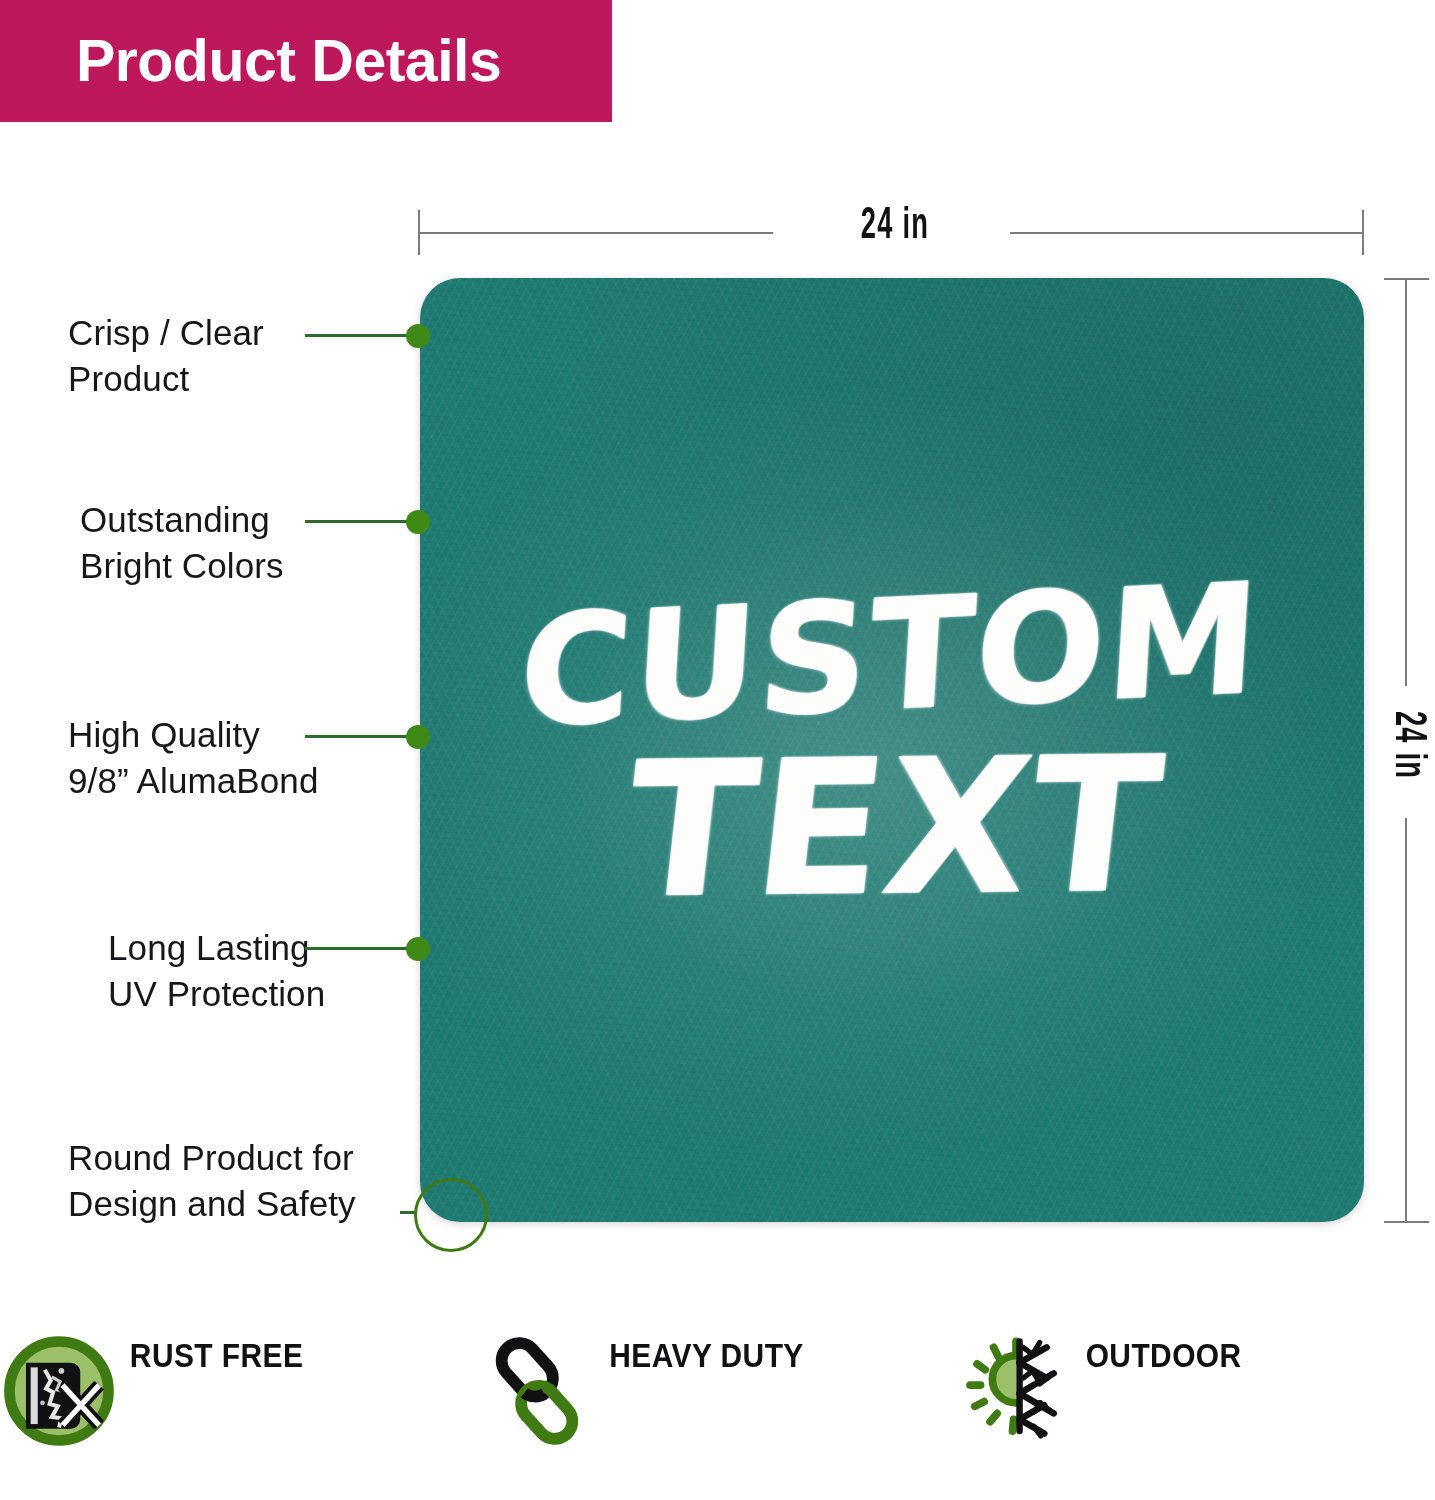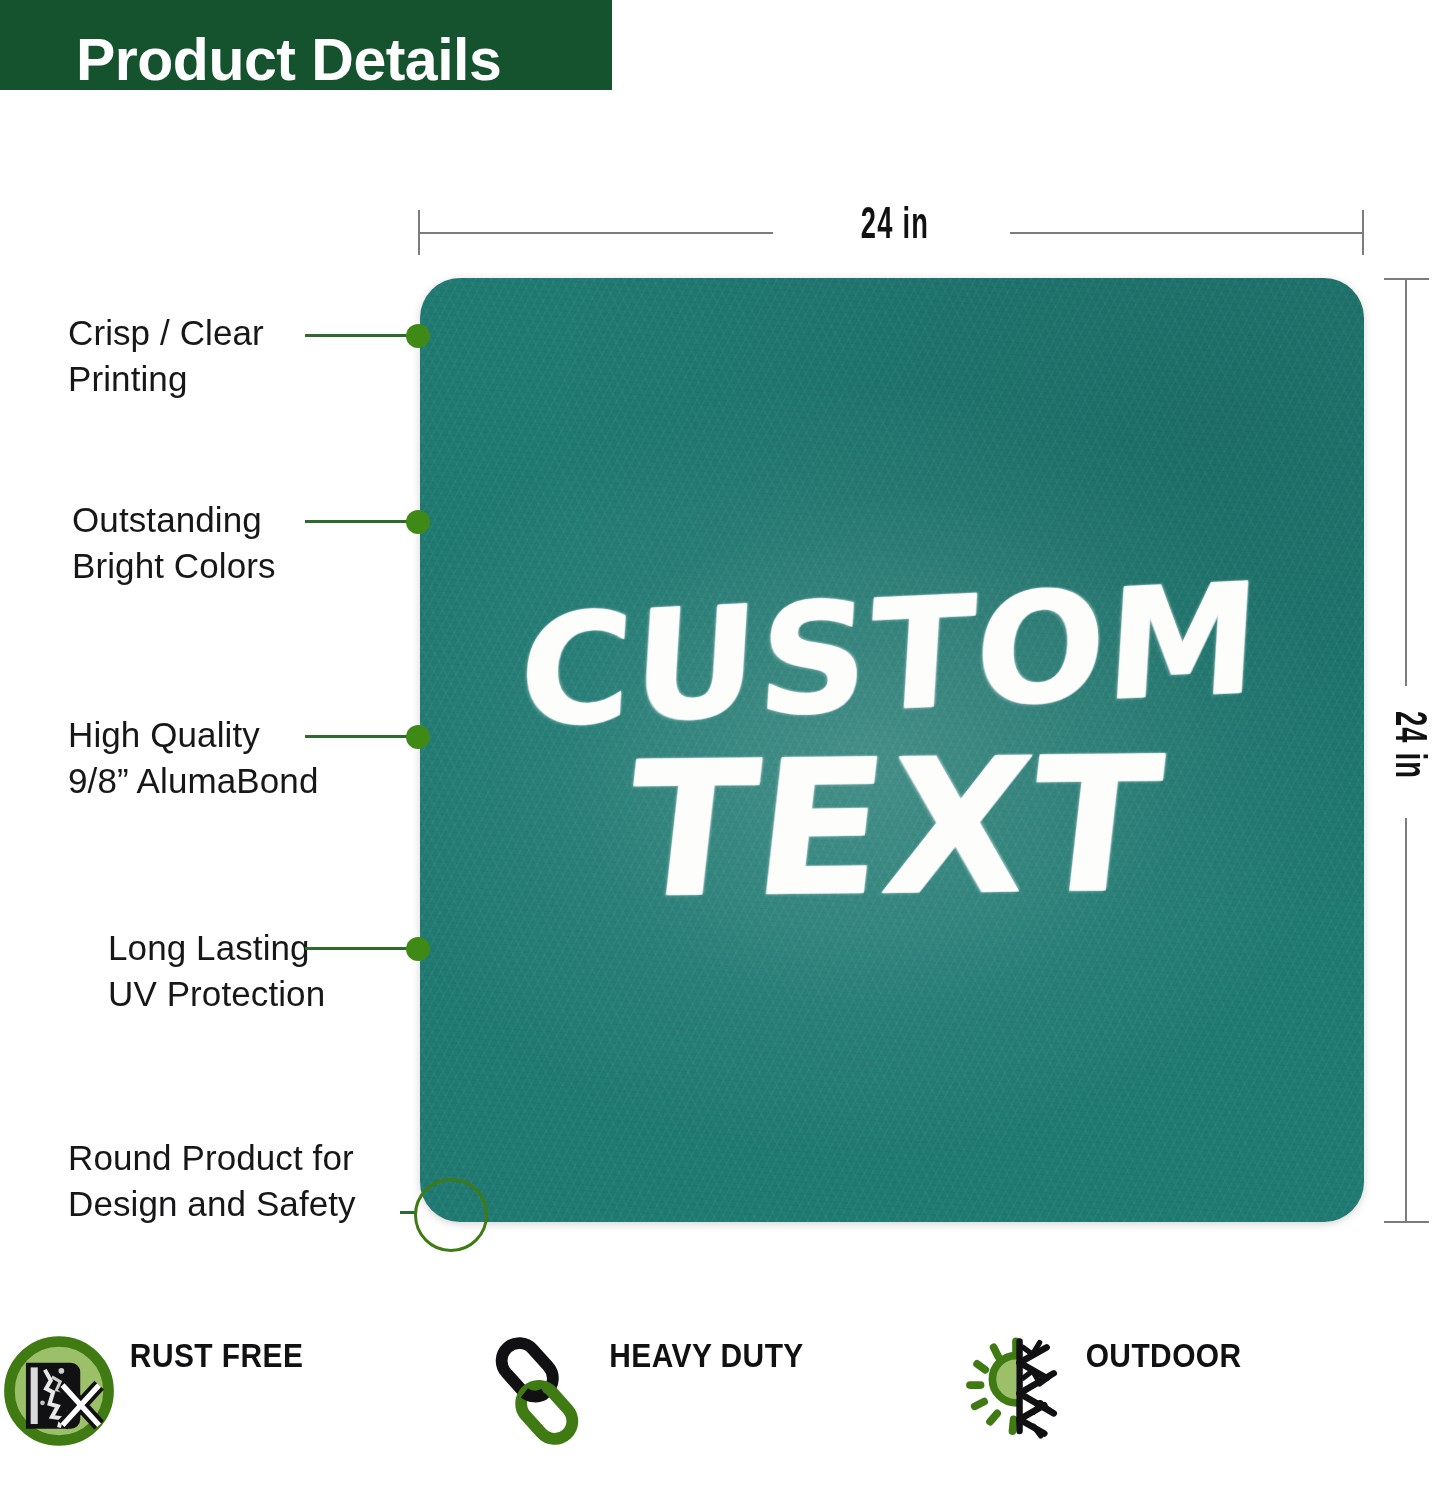--- a/index.html
+++ b/index.html
@@ -4,23 +4,23 @@
 <style>
   html,body{margin:0;padding:0;}
   body{
     width:1435px;height:1500px;position:relative;overflow:hidden;
     background:#ffffff;
     font-family:"Liberation Sans","DejaVu Sans",sans-serif;
   }
 
   
   #header-banner{
-    position:absolute;left:0;top:0;width:612px;height:90px;
-    background:#14532d;
-    display:flex;align-items:flex-end;
+    position:absolute;left:0;top:0;width:612px;height:122px;
+    background:#be185d;
+    display:flex;align-items:center;
   }
   #header-title{
     color:#ffffff;font-size:59px;font-weight:700;letter-spacing:-0.5px;
     margin-left:76px;line-height:1;
   }
 
   
   .callout-label{
     position:absolute;
     font-size:35px;color:#17171a;line-height:1.30;
@@ -144,25 +144,25 @@
 
 <div id="chalkboard">
   <div id="chalk-swirl"></div>
   <div id="chalk-text-wrap">
     <div class="chalk-line" id="chalk-line-1">CUSTOM</div>
     <div class="chalk-line" id="chalk-line-2">TEXT</div>
   </div>
 </div>
 
 <div class="callout-label" style="left:68px;top:310px;width:250px;">Crisp / Clear
-Printing</div>
+Product</div>
 <div class="leader-line" style="left:305px;top:334px;width:110px;"></div>
 <div class="leader-dot" style="left:406px;top:324px;"></div>
 
-<div class="callout-label" style="left:72px;top:497px;width:260px;">Outstanding
+<div class="callout-label" style="left:80px;top:497px;width:260px;">Outstanding
 Bright Colors</div>
 <div class="leader-line" style="left:305px;top:520px;width:110px;"></div>
 <div class="leader-dot" style="left:406px;top:510px;"></div>
 
 <div class="callout-label" style="left:68px;top:712px;width:300px;">High Quality
 9/8” AlumaBond</div>
 <div class="leader-line" style="left:305px;top:735px;width:110px;"></div>
 <div class="leader-dot" style="left:406px;top:725px;"></div>
 
 <div class="callout-label" style="left:68px;top:925px;width:280px;margin-left:40px;">Long Lasting

